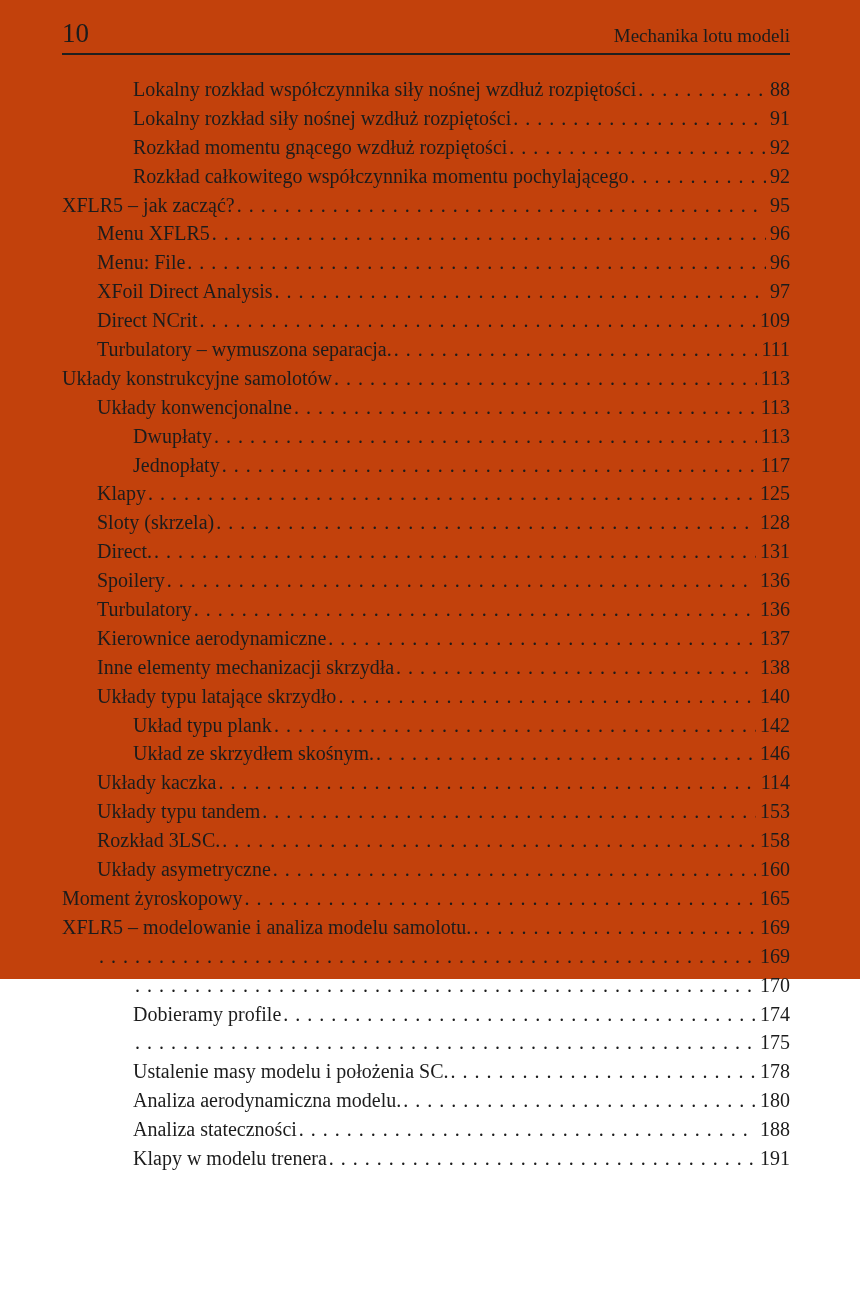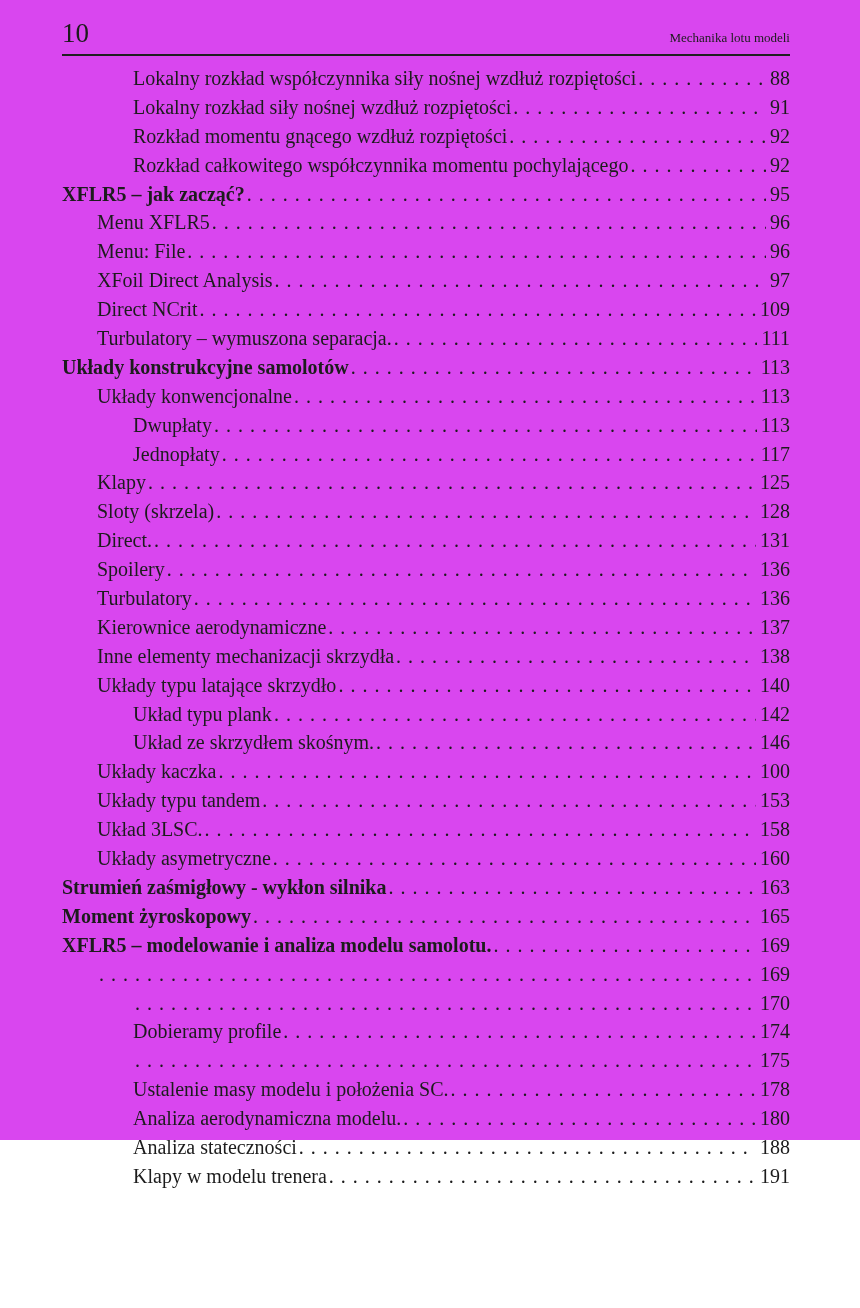--- a/index.html
+++ b/index.html
@@ -3,47 +3,47 @@
 <meta charset="utf-8">
 <style>
   html,body { margin:0; padding:0; }
   body {
     width:860px; height:1308px;
     background:#ffffff;
     font-family:"Liberation Serif","DejaVu Serif",serif;
     color:#1c1c1c;
     overflow:hidden;
   }
-  .sheet { width:860px; height:1140px; background:#d946ef; box-sizing:border-box; }
+  .sheet { width:860px; height:979px; background:#c2410c; box-sizing:border-box; }
   .content {
     box-sizing:border-box;
     padding:0 70px 0 62px; 
   }
   .page-header {
     display:flex;
     justify-content:space-between;
     align-items:baseline;
     padding-top:18px;
     padding-bottom:4px;
     border-bottom:2px solid #1f1f1f;
   }
   .folio { font-size:27px; line-height:31px; }
-  .running-title { font-size:13px; line-height:24px; }
-  .toc { padding-top:8px; }
+  .running-title { font-size:19px; line-height:24px; }
+  .toc { padding-top:20px; }
   .row {
     display:flex;
     align-items:baseline;
     height:28.9px;
     line-height:28.9px;
     font-size:20px;
     white-space:nowrap;
   }
   .row.l1 { padding-left:35px; }
   .row.l2 { padding-left:71px; }
-  .row.bold .title { font-weight:bold; }
+  .row.bold .title { font-weight:normal; }
   .title { flex:0 0 auto; }
   .dots {
     flex:1 1 auto;
     overflow:hidden;
     white-space:nowrap;
     margin:0 4px 0 2px;
   }
   .dots::after {
     content:" . . . . . . . . . . . . . . . . . . . . . . . . . . . . . . . . . . . . . . . . . . . . . . . . . . . . . . . . . . . . . . . . . . . . . . . . . . . . . . . . . . . .";
     letter-spacing:1px;
@@ -178,43 +178,38 @@
     <span class="pagenum">142</span>
   </div>
         <div class="row l2">
     <span class="title">Układ ze skrzydłem skośnym.</span>
     <span class="dots"></span>
     <span class="pagenum">146</span>
   </div>
         <div class="row l1">
     <span class="title">Układy kaczka</span>
     <span class="dots"></span>
-    <span class="pagenum">100</span>
+    <span class="pagenum">114</span>
   </div>
         <div class="row l1">
     <span class="title">Układy typu tandem</span>
     <span class="dots"></span>
     <span class="pagenum">153</span>
   </div>
         <div class="row l1">
-    <span class="title">Układ 3LSC.</span>
+    <span class="title">Rozkład 3LSC.</span>
     <span class="dots"></span>
     <span class="pagenum">158</span>
   </div>
         <div class="row l1">
     <span class="title">Układy asymetryczne</span>
     <span class="dots"></span>
     <span class="pagenum">160</span>
   </div>
         <div class="row l0 bold">
-    <span class="title">Strumień zaśmigłowy - wykłon silnika</span>
-    <span class="dots"></span>
-    <span class="pagenum">163</span>
-  </div>
-        <div class="row l0 bold">
     <span class="title">Moment żyroskopowy</span>
     <span class="dots"></span>
     <span class="pagenum">165</span>
   </div>
         <div class="row l0 bold">
     <span class="title">XFLR5 – modelowanie i analiza modelu samolotu.</span>
     <span class="dots"></span>
     <span class="pagenum">169</span>
   </div>
         <div class="row l1">

